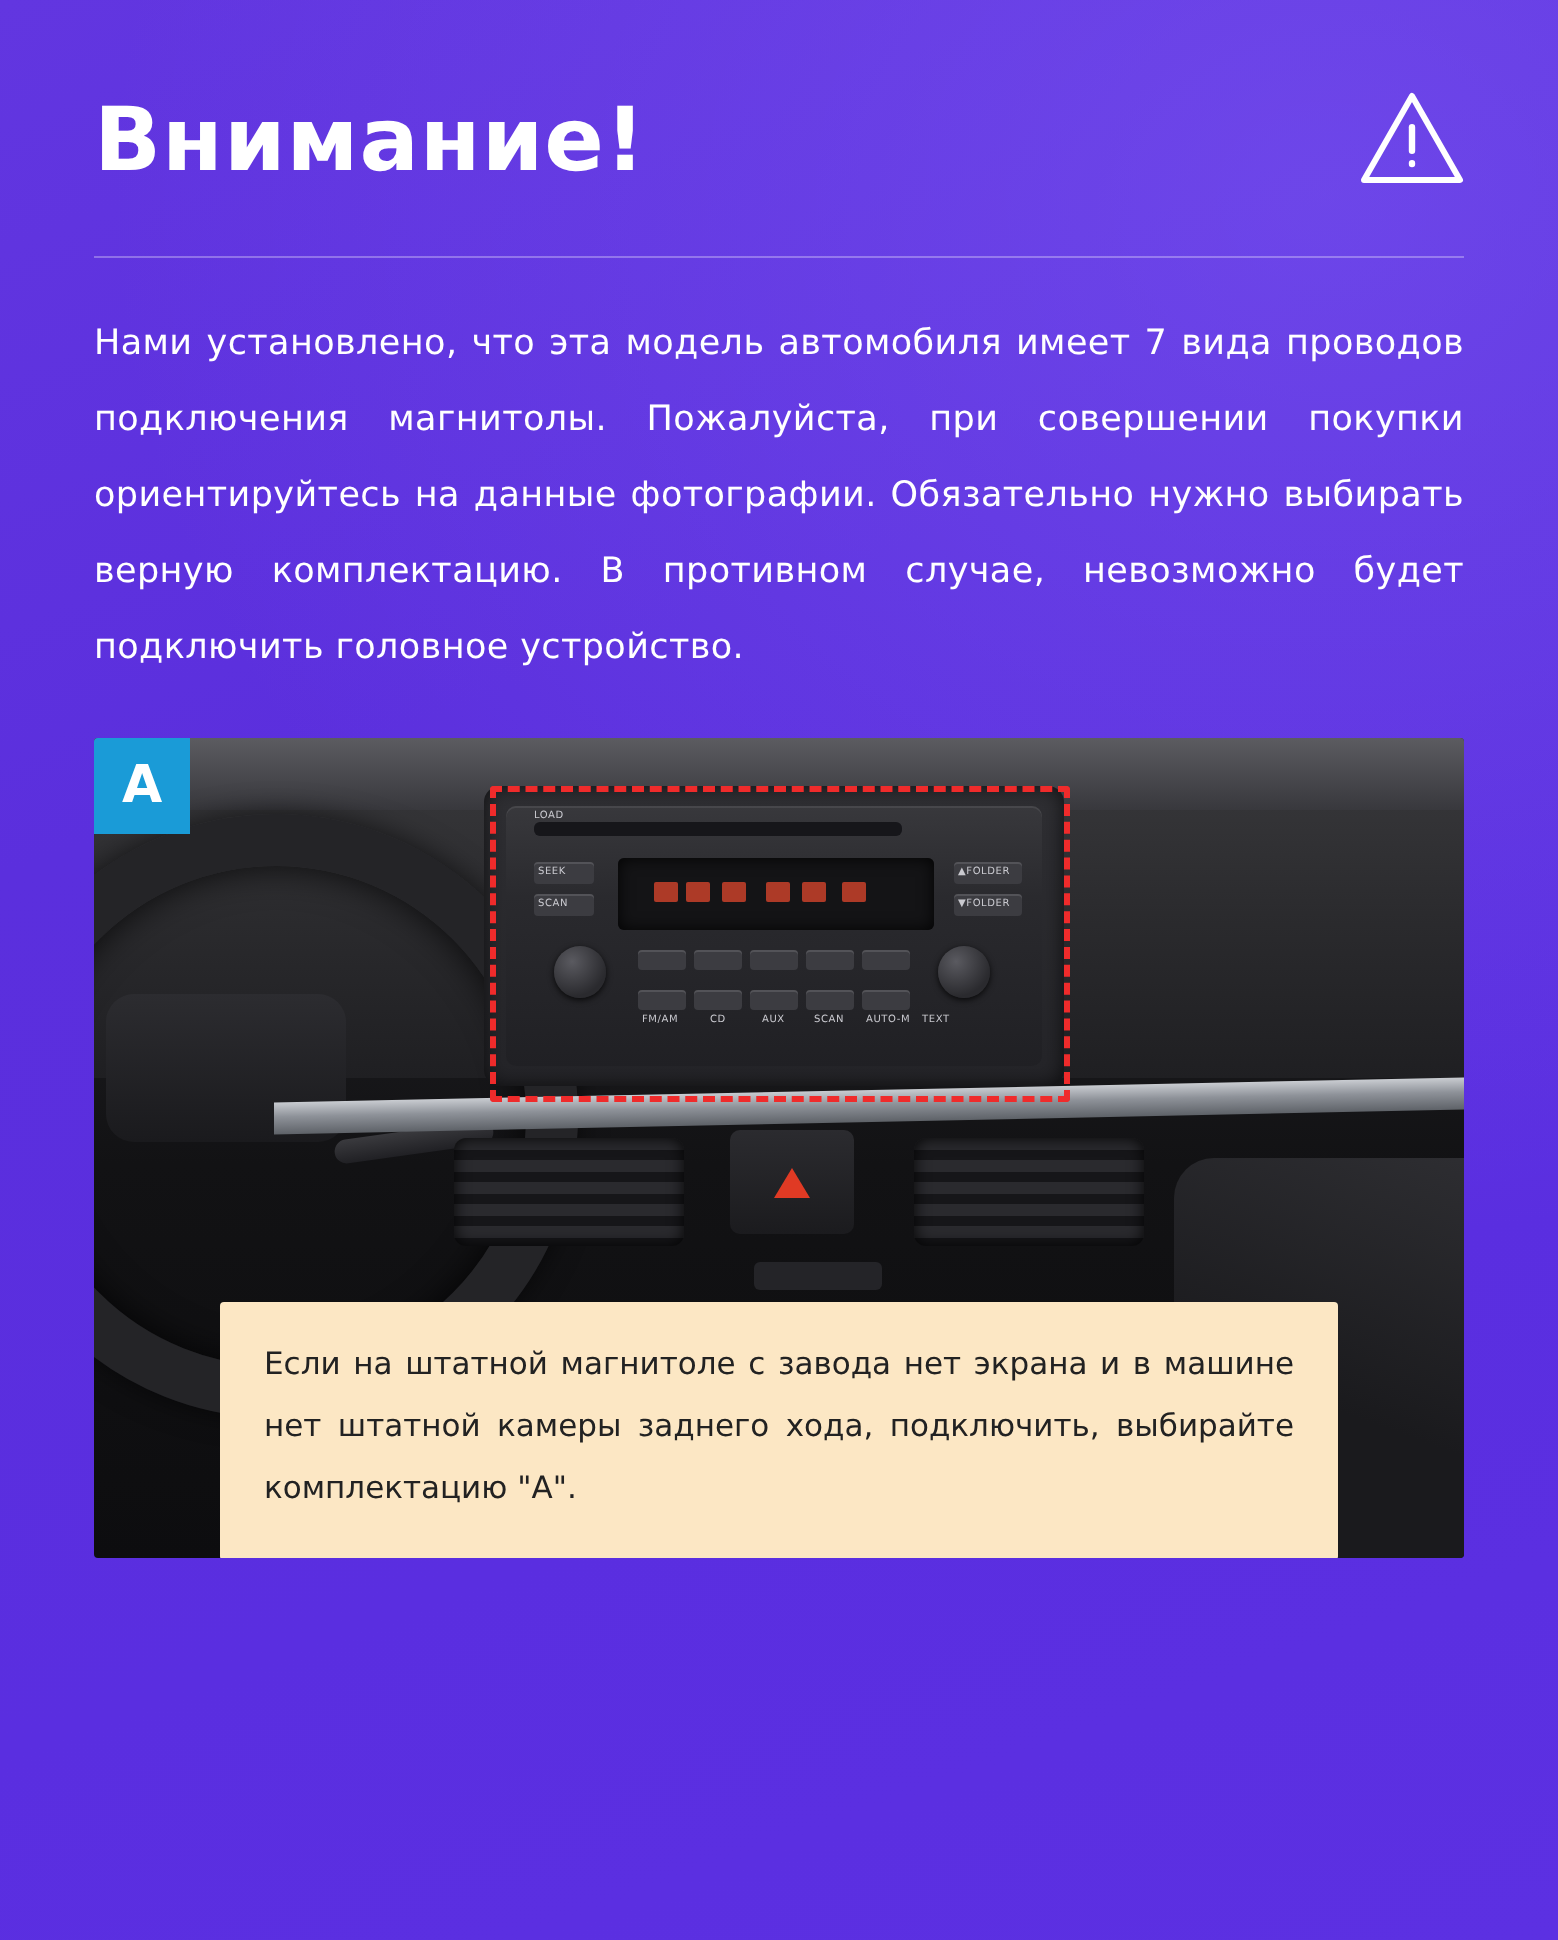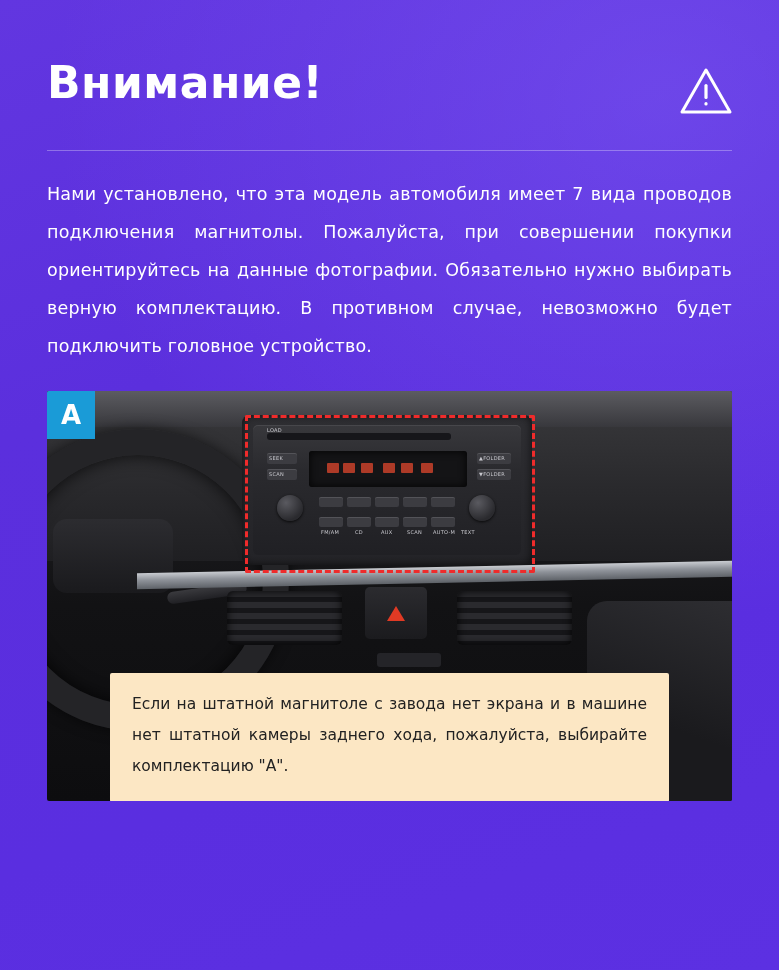--- a/index.html
+++ b/index.html
@@ -29,23 +29,23 @@
     position: absolute;
     inset: 0;
     background: radial-gradient(130% 90% at 85% 10%, rgba(140,110,255,0.35) 0%, rgba(90,46,224,0) 60%);
     pointer-events: none;
   }
 
   .header {
     position: relative;
     z-index: 2;
     display: flex;
-    align-items: flex-start;
+    align-items: flex-end;
     justify-content: space-between;
-    padding: 60px 46px 0 47px;
+    padding: 38px 46px 0 47px;
   }
 
   .title {
     color: #ffffff;
     font-size: 44px;
     font-weight: bold;
     letter-spacing: 0.5px;
     line-height: 1.05;
     margin: 0;
   }
@@ -420,16 +420,16 @@
       <div class="cl-knob" style="left:312px;">OFF</div>
       <div class="cl-knob" style="left:430px;">DUAL</div>
 
       <div class="cl-small-btn" style="left:268px; top:366px;"></div>
       <div class="cl-small-btn" style="left:382px; top:366px;"></div>
       <div class="cl-red" style="left:486px; top:356px; font-size:8px; color:#c9c9cf;">A/C</div>
     </div>
 
     <div class="badge">A</div>
 
-    <div class="note">Если на штатной магнитоле с завода нет экрана и в машине нет штатной камеры заднего хода, пожалуйста, выбирайте комплектацию "А".</div>
+    <div class="note">Если на штатной магнитоле с завода нет экрана и в машине нет штатной камеры заднего хода, подключить, выбирайте комплектацию "А".</div>
   </div>
 
 </div>
 
 </body></html>

